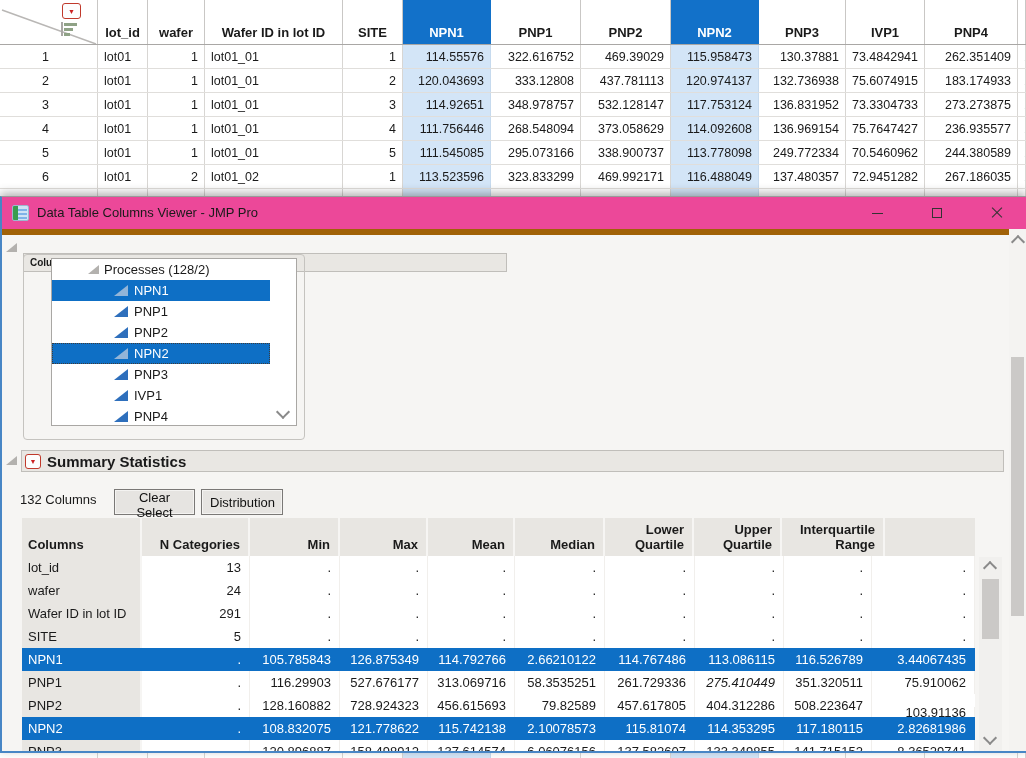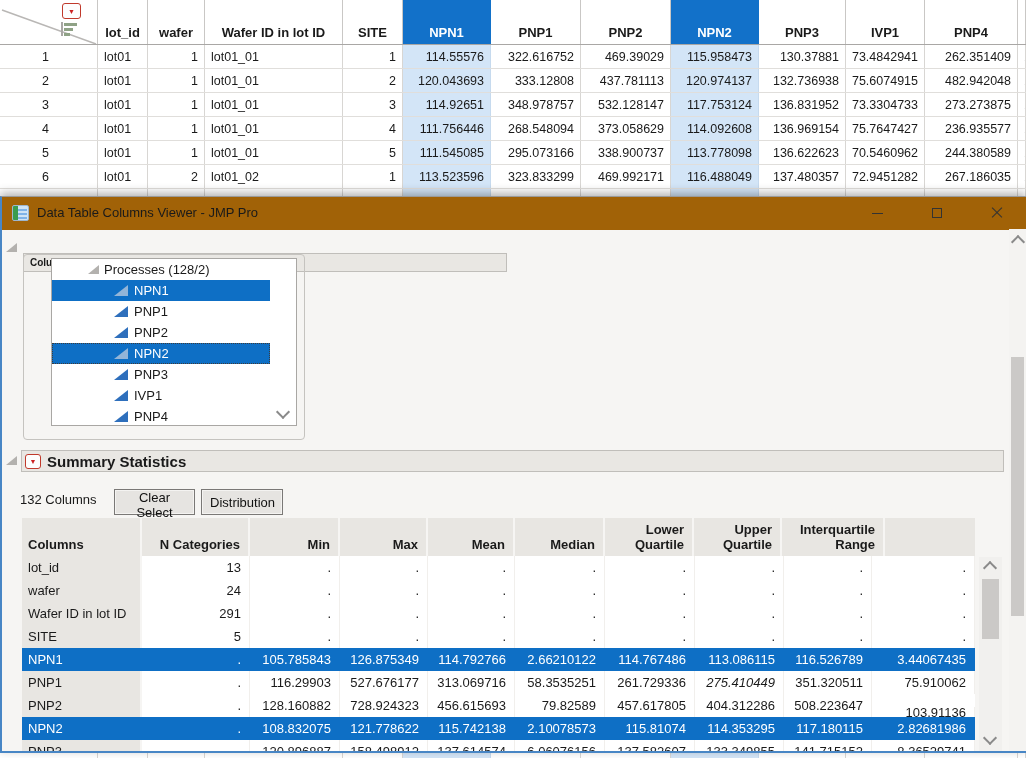--- a/index.html
+++ b/index.html
@@ -35,21 +35,21 @@
   .bars-icon .vline{position:absolute;left:0;top:0;width:2px;height:14px;background:#a9a7a5;}
   .bars-icon .b1{top:1px;width:13px;}
   .bars-icon .b2{top:6px;width:9px;}
   .bars-icon .b3{top:11px;width:6px;}
   
   #bottom-sliver{top:753px;left:0;width:1026px;height:5px;background:#fff;overflow:hidden;}
   
   #dialog{top:196px;left:0;width:1026px;height:557px;background:#f6f5f3;box-sizing:border-box;
     border-left:2px solid #4886c5;border-bottom:2px solid #4886c5;border-top:1px solid #9a9a9a;
     box-shadow:0 -3px 9px rgba(0,0,0,0.30);overflow:hidden;}
-  #titlebar{position:absolute;left:0;top:0;width:1024px;height:32px;background:#a16207;border-bottom:1px solid #a16207;}
+  #titlebar{position:absolute;left:0;top:0;width:1024px;height:32px;background:#ec4899;border-bottom:6px solid #a16207;}
   .app-icon{position:absolute;left:10px;top:8px;width:17px;height:16px;border:1px solid #9db6cf;border-radius:2px;
     background:linear-gradient(90deg,#3a9c4e 0 5px,#cfe3f5 5px);box-sizing:border-box;}
   .app-icon:after{content:"";position:absolute;right:1px;top:3px;width:9px;height:2px;background:#7fb3e8;box-shadow:0 4px 0 #7fb3e8,0 8px 0 #7fb3e8;}
   .title-text{position:absolute;left:35px;top:8px;font-size:13px;color:#1a1a1a;white-space:nowrap;}
   .win-btn{position:absolute;top:0;width:46px;height:32px;display:flex;align-items:center;justify-content:center;}
   .glyph-min{width:11px;height:1px;background:#333;}
   .glyph-max{width:10px;height:10px;border:1px solid #333;box-sizing:border-box;}
   .glyph-close{position:relative;width:12px;height:12px;}
   .glyph-close i{position:absolute;left:-1px;top:5px;width:14px;height:1px;background:#333;display:block;}
   .glyph-close i:first-child{transform:rotate(45deg);}
@@ -162,21 +162,21 @@
         <div class="dt-cell a-left" style="width: 50px;">lot01</div>
         <div class="dt-cell a-right" style="width: 57px;">1</div>
         <div class="dt-cell a-left" style="width: 138px;">lot01_01</div>
         <div class="dt-cell a-right" style="width: 60px;">2</div>
         <div class="dt-cell a-right hl" style="width: 88px;">120.043693</div>
         <div class="dt-cell a-right" style="width: 90px;">333.12808</div>
         <div class="dt-cell a-right" style="width: 90px;">437.781113</div>
         <div class="dt-cell a-right hl" style="width: 88px;">120.974137</div>
         <div class="dt-cell a-right" style="width: 87px;">132.736938</div>
         <div class="dt-cell a-right" style="width: 79px;">75.6074915</div>
-        <div class="dt-cell a-right" style="width: 93px;">482.942048</div>
+        <div class="dt-cell a-right" style="width: 93px;">183.174933</div>
         <div class="dt-cell a-left" style="width: 8px;">1</div>
       </div>
       <div class="dt-row">
         <div class="dt-cell num" style="width: 98px;">
           <span class="rn">3</span>
         </div>
         <div class="dt-cell a-left" style="width: 50px;">lot01</div>
         <div class="dt-cell a-right" style="width: 57px;">1</div>
         <div class="dt-cell a-left" style="width: 138px;">lot01_01</div>
         <div class="dt-cell a-right" style="width: 60px;">3</div>
@@ -211,21 +211,21 @@
           <span class="rn">5</span>
         </div>
         <div class="dt-cell a-left" style="width: 50px;">lot01</div>
         <div class="dt-cell a-right" style="width: 57px;">1</div>
         <div class="dt-cell a-left" style="width: 138px;">lot01_01</div>
         <div class="dt-cell a-right" style="width: 60px;">5</div>
         <div class="dt-cell a-right hl" style="width: 88px;">111.545085</div>
         <div class="dt-cell a-right" style="width: 90px;">295.073166</div>
         <div class="dt-cell a-right" style="width: 90px;">338.900737</div>
         <div class="dt-cell a-right hl" style="width: 88px;">113.778098</div>
-        <div class="dt-cell a-right" style="width: 87px;">136.622623</div>
+        <div class="dt-cell a-right" style="width: 87px;">249.772334</div>
         <div class="dt-cell a-right" style="width: 79px;">70.5460962</div>
         <div class="dt-cell a-right" style="width: 93px;">244.380589</div>
         <div class="dt-cell a-left" style="width: 8px;">1</div>
       </div>
       <div class="dt-row">
         <div class="dt-cell num" style="width: 98px;">
           <span class="rn">6</span>
         </div>
         <div class="dt-cell a-left" style="width: 50px;">lot01</div>
         <div class="dt-cell a-right" style="width: 57px;">2</div>

